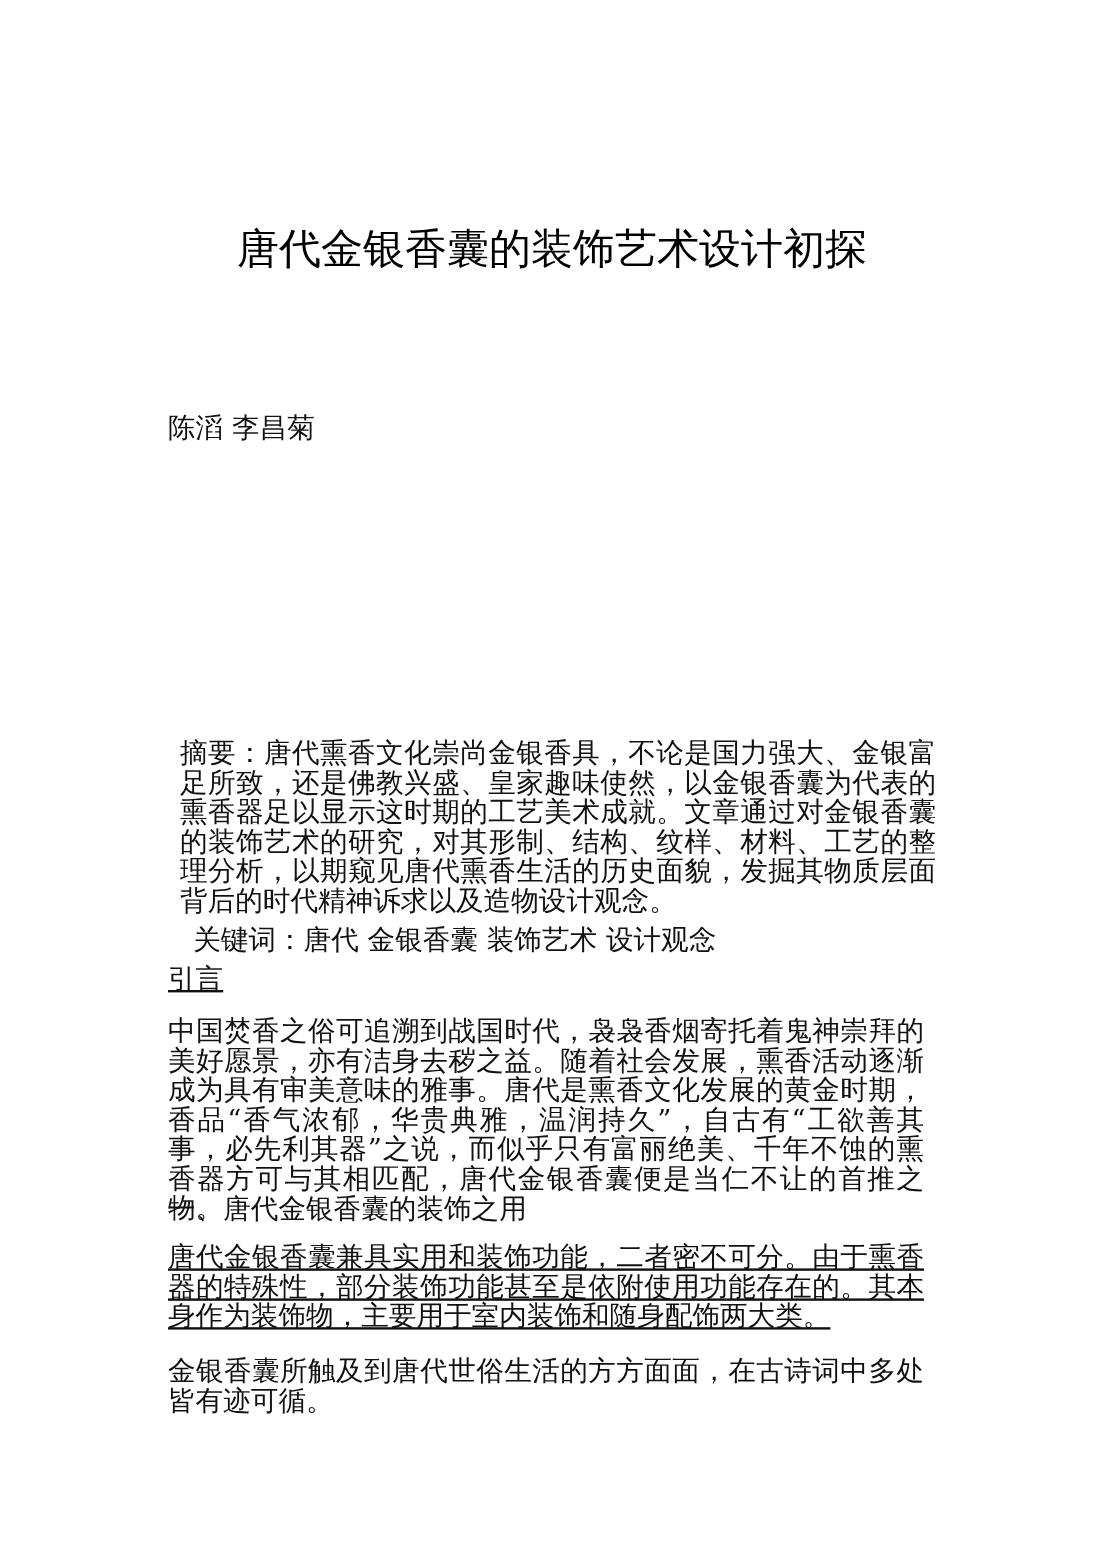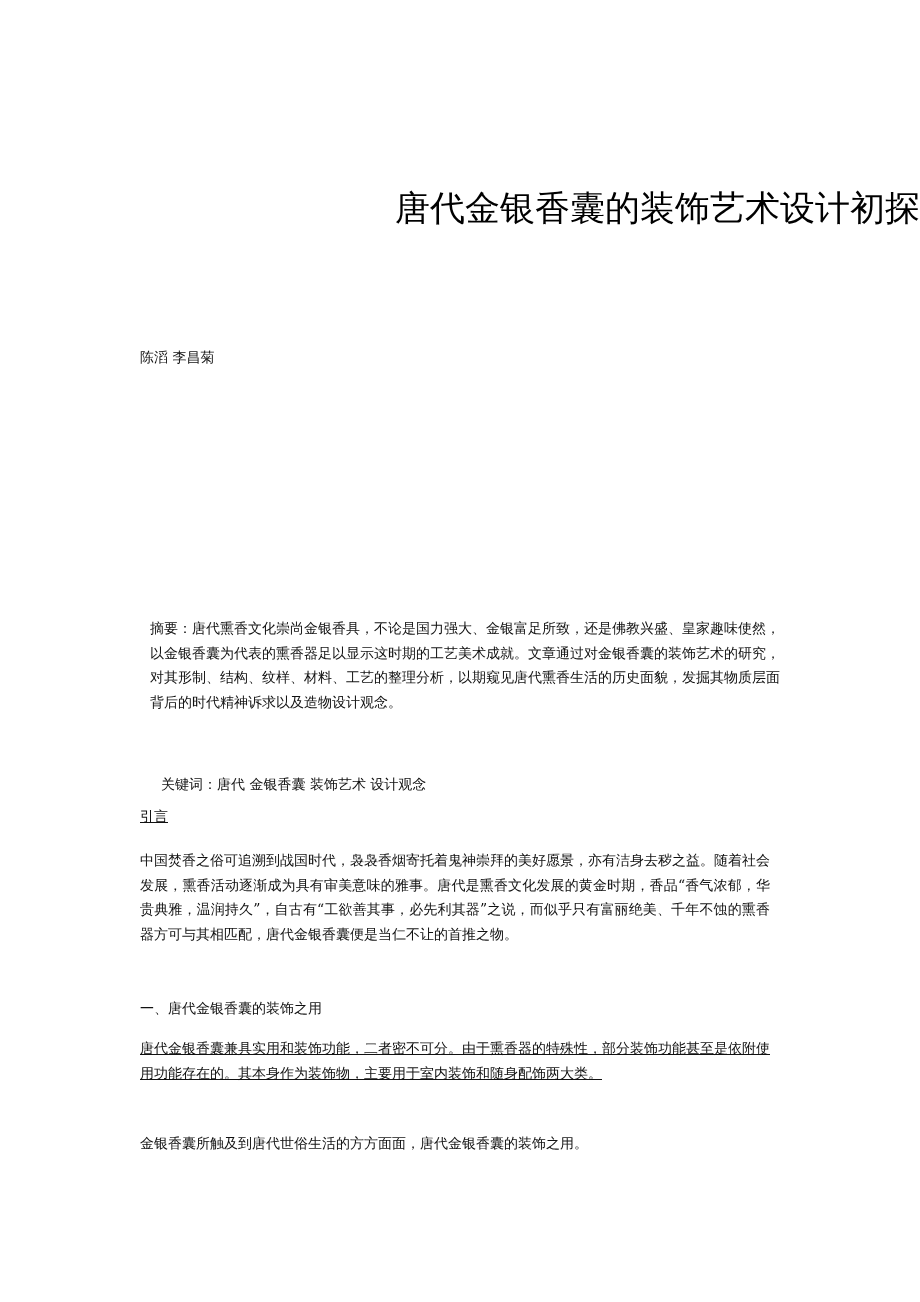--- a/index.html
+++ b/index.html
@@ -1,20 +1,20 @@
 <!DOCTYPE html>
 <html><head>
   <meta charset="utf-8">
   <style>
     html, body { margin: 0; padding: 0; background: #ffffff; }
     body { width: 920px; height: 1302px; position: relative; overflow: hidden;
       font-family: "DejaVu Serif", "Liberation Serif", serif; color: #111111; }
-    .title { position: absolute; top: 186px; left: 0; width: 920px; text-align: right;
+    .title { position: absolute; top: 186px; left: 0; width: 920px; text-align: center;
       font-family: "DejaVu Sans", "Liberation Sans", sans-serif; font-size: 35px; line-height: 44px; color: #000; }
-    .block { position: absolute; left: 140px; width: 630px; font-size: 14px; line-height: 24.5px;
+    .block { position: absolute; left: 140px; width: 630px; font-size: 23px; line-height: 24.5px;
       text-align: justify; text-justify: inter-character; word-break: break-all; }
     .authors { top: 345px; }
     .abstract { top: 616px; margin-left: 10px; }
     .keywords { top: 772px; margin-left: 21px; }
     .intro-h { top: 804px; text-decoration: underline; }
     .intro-p { top: 848px; }
     .sec1-h { top: 996px; }
     .sec1-p1 { top: 1036px; text-decoration: underline; }
     .sec1-p2 { top: 1131px; }
   </style>
@@ -22,13 +22,13 @@
 <body>
 
 <div class="title">唐代金银香囊的装饰艺术设计初探</div>
 <div class="block authors">陈滔  李昌菊</div>
 <div class="block abstract">摘要：唐代熏香文化崇尚金银香具，不论是国力强大、金银富足所致，还是佛教兴盛、皇家趣味使然，以金银香囊为代表的熏香器足以显示这时期的工艺美术成就。文章通过对金银香囊的装饰艺术的研究，对其形制、结构、纹样、材料、工艺的整理分析，以期窥见唐代熏香生活的历史面貌，发掘其物质层面背后的时代精神诉求以及造物设计观念。</div>
 <div class="block keywords">关键词：唐代  金银香囊  装饰艺术  设计观念</div>
 <div class="block intro-h">引言</div>
 <div class="block intro-p">中国焚香之俗可追溯到战国时代，袅袅香烟寄托着鬼神崇拜的美好愿景，亦有洁身去秽之益。随着社会发展，熏香活动逐渐成为具有审美意味的雅事。唐代是熏香文化发展的黄金时期，香品“香气浓郁，华贵典雅，温润持久”，自古有“工欲善其事，必先利其器”之说，而似乎只有富丽绝美、千年不蚀的熏香器方可与其相匹配，唐代金银香囊便是当仁不让的首推之物。</div>
 <div class="block sec1-h">一、唐代金银香囊的装饰之用</div>
 <div class="block sec1-p1">唐代金银香囊兼具实用和装饰功能，二者密不可分。由于熏香器的特殊性，部分装饰功能甚至是依附使用功能存在的。其本身作为装饰物，主要用于室内装饰和随身配饰两大类。</div>
-<div class="block sec1-p2">金银香囊所触及到唐代世俗生活的方方面面，唐代金银香囊的装饰之用。</div>
+<div class="block sec1-p2">金银香囊所触及到唐代世俗生活的方方面面，在古诗词中多处皆有迹可循。</div>
 
 </body></html>

